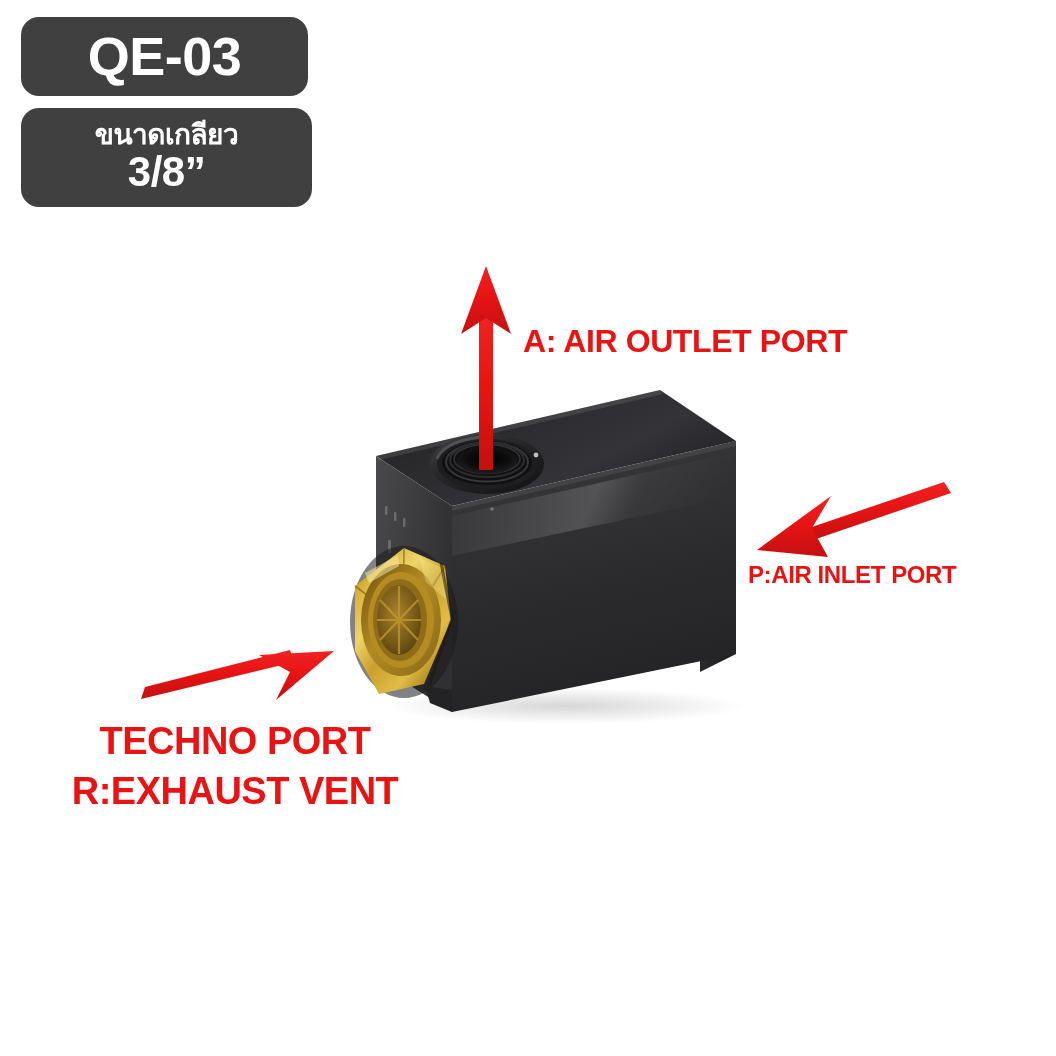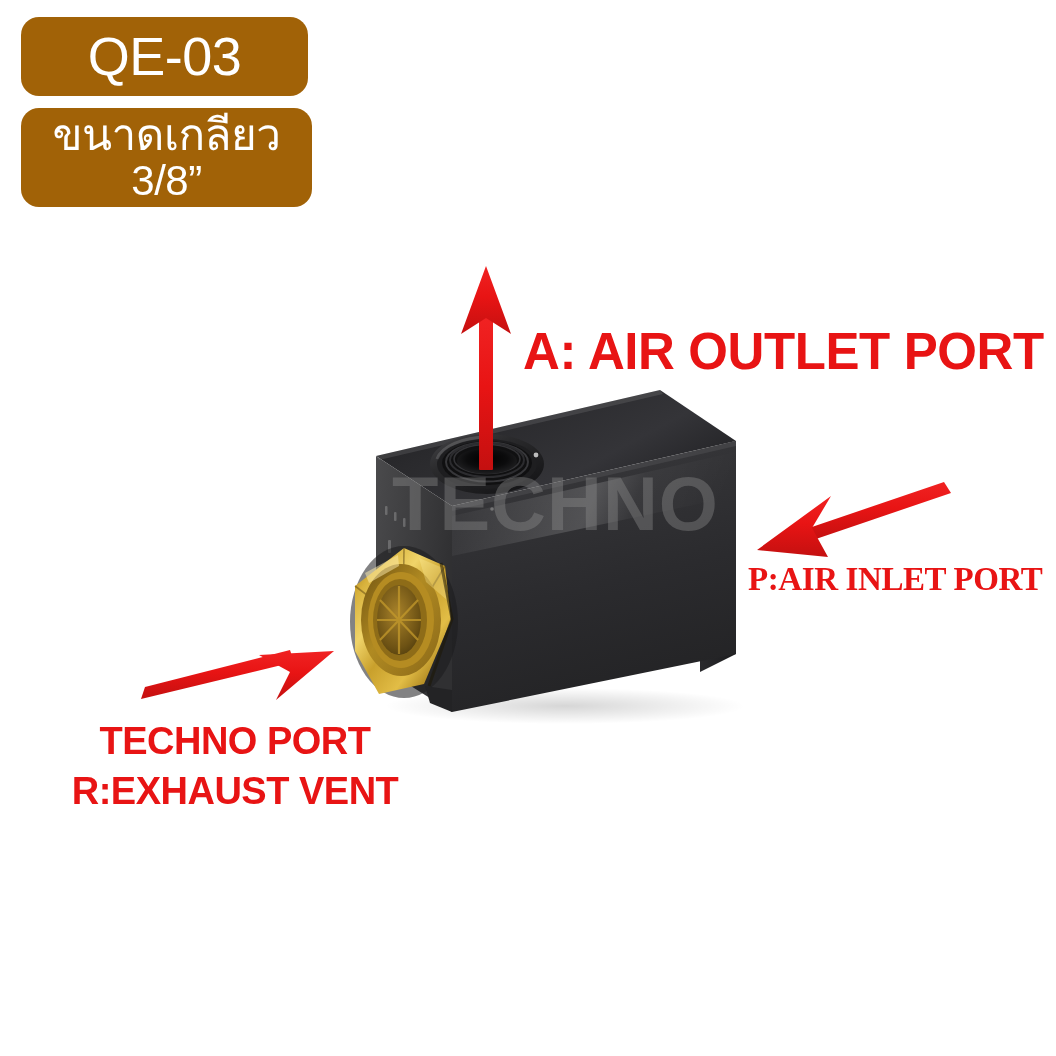--- a/index.html
+++ b/index.html
@@ -6,41 +6,41 @@
   body{
     width:1056px;height:1056px;
     font-family:"Liberation Sans","DejaVu Sans",sans-serif;
     overflow:hidden;position:relative;
   }
   #stage{position:absolute;inset:0;width:1056px;height:1056px;background:#fff;}
 
   
   .badge{
     position:absolute;
-    background:#a16207;
+    background:#404040;
     border-radius:18px;
     color:#ffffff;
-    font-weight:normal;
+    font-weight:bold;
     display:flex;
     flex-direction:column;
     align-items:center;
     justify-content:center;
     text-align:center;
     line-height:1.02;
     letter-spacing:-0.5px;
   }
   #badge-model{
     left:21px;top:17px;width:287px;height:79px;
     font-size:54px;
   }
   #badge-thread{
     left:21px;top:108px;width:291px;height:99px;
     font-size:41px;
   }
-  #badge-thread .thai{font-size:44px;display:block;}
+  #badge-thread .thai{font-size:28px;display:block;}
   #badge-thread .size{font-size:42px;display:block;margin-top:2px;}
 
   
   #product{position:absolute;left:0;top:0;width:1056px;height:1056px;}
 
   
   #watermark{
     position:absolute;
     left:392px;top:468px;
     width:350px;height:72px;
@@ -57,22 +57,22 @@
   #arrows{position:absolute;left:0;top:0;width:1056px;height:1056px;}
 
   
   .lbl{
     position:absolute;
     color:#e81414;
     font-weight:bold;
     white-space:nowrap;
     line-height:1.05;
   }
-  #label-outlet{left:523px;top:325px;font-size:51px;letter-spacing:-0.4px;}
-  #label-inlet{left:748px;top:562px;font-size:33px;letter-spacing:-0.4px;font-family:Liberation Serif, serif;}
+  #label-outlet{left:523px;top:325px;font-size:32px;letter-spacing:-0.4px;}
+  #label-inlet{left:748px;top:562px;font-size:24px;letter-spacing:-0.4px;}
   #label-muffler{left:35px;top:722px;font-size:38px;letter-spacing:-0.5px;text-align:center;width:400px;}
   #label-muffler .l1{display:block;}
   #label-muffler .l2{display:block;margin-top:10px;}
 </style>
 </head>
 <body>
 
 <div id="stage">
 
   <svg id="product" viewBox="0 0 1056 1056">
@@ -218,21 +218,20 @@
 
       <path d="M 365,573 L 398,555 L 399,566 L 369,583 Z" fill="rgba(255,240,175,0.50)"></path>
       <path d="M 419,558 L 443,568 L 447,600 L 426,582 Z" fill="rgba(255,238,160,0.32)"></path>
 
       <path d="M 441,563 L 452,619 L 429,686" fill="none" stroke="rgba(30,24,6,0.55)" stroke-width="3"></path>
     </g>
 
     <path d="M 425,686 L 452,690 L 452,712 L 430,703 Z" fill="#232325"></path>
   </svg>
 
-  <div id="watermark">TECHNO</div>
 
   <svg id="arrows" viewBox="0 0 1056 1056">
     <defs>
       <linearGradient id="gRed" x1="0" y1="0" x2="0" y2="1">
         <stop offset="0%" stop-color="#f02222"></stop>
         <stop offset="45%" stop-color="#e81414"></stop>
         <stop offset="100%" stop-color="#c41010"></stop>
       </linearGradient>
     </defs>
 

